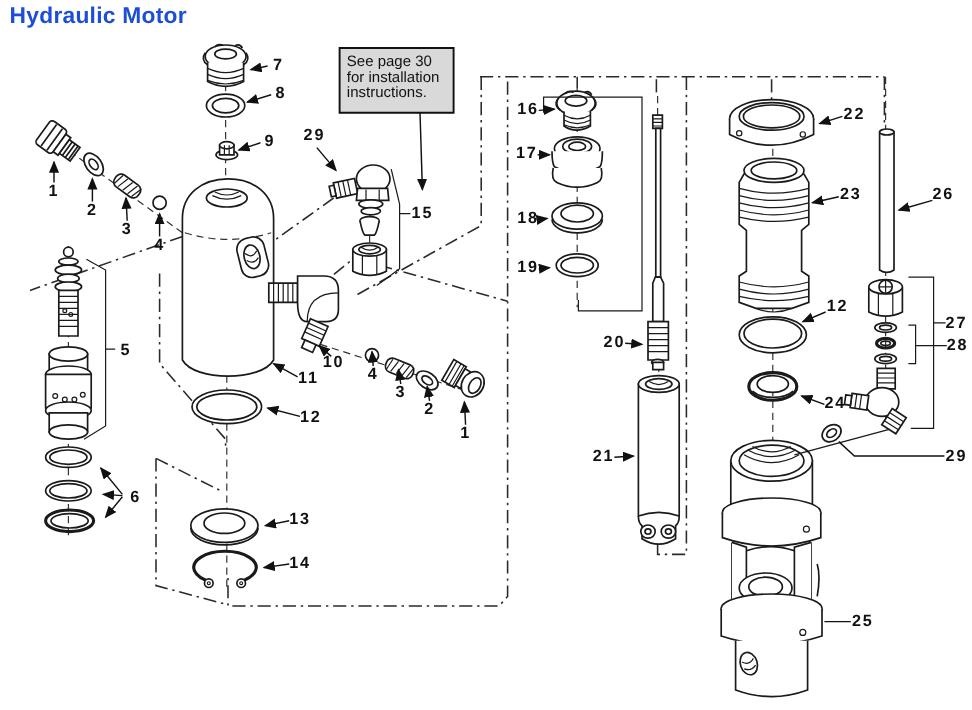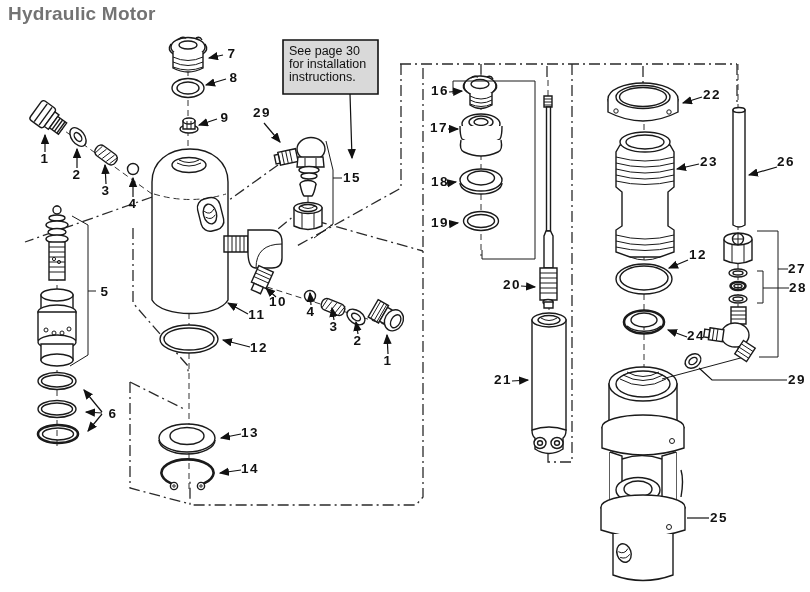--- a/index.html
+++ b/index.html
@@ -1,18 +1,18 @@
 <!DOCTYPE html>
 <html><head>
 <meta charset="utf-8">
 <style>
   html,body{margin:0;padding:0;background:#fff;}
   .page{position:relative;width:810px;height:592px;background:#fff;overflow:hidden;
         font-family:"Liberation Sans",sans-serif;}
-  .title{position:absolute;left:8px;top:3px;font-size:19px;font-weight:bold;color:#737373;
+  .title{position:absolute;left:8px;top:3px;font-size:19px;font-weight:bold;color:#1d4ed8;
          letter-spacing:.2px;}
   svg{position:absolute;left:0;top:0;}
   svg *{vector-effect:non-scaling-stroke;}
   .co{font:bold 13.5px "Liberation Sans",sans-serif;letter-spacing:1.5px;fill:#111;}
   .notetxt{font:12.5px "Liberation Sans",sans-serif;fill:#111;}
   .p{stroke:#1a1a1a;stroke-width:1.4;fill:#fff;}
   .pl{stroke:#1a1a1a;stroke-width:1.4;fill:none;}
   .thin{stroke:#1a1a1a;stroke-width:1;fill:none;}
   .lead{stroke:#111;stroke-width:1.2;fill:none;}
   .bnd{stroke:#2a2a2a;stroke-width:1.3;fill:none;stroke-dasharray:11 4 2 4;}

